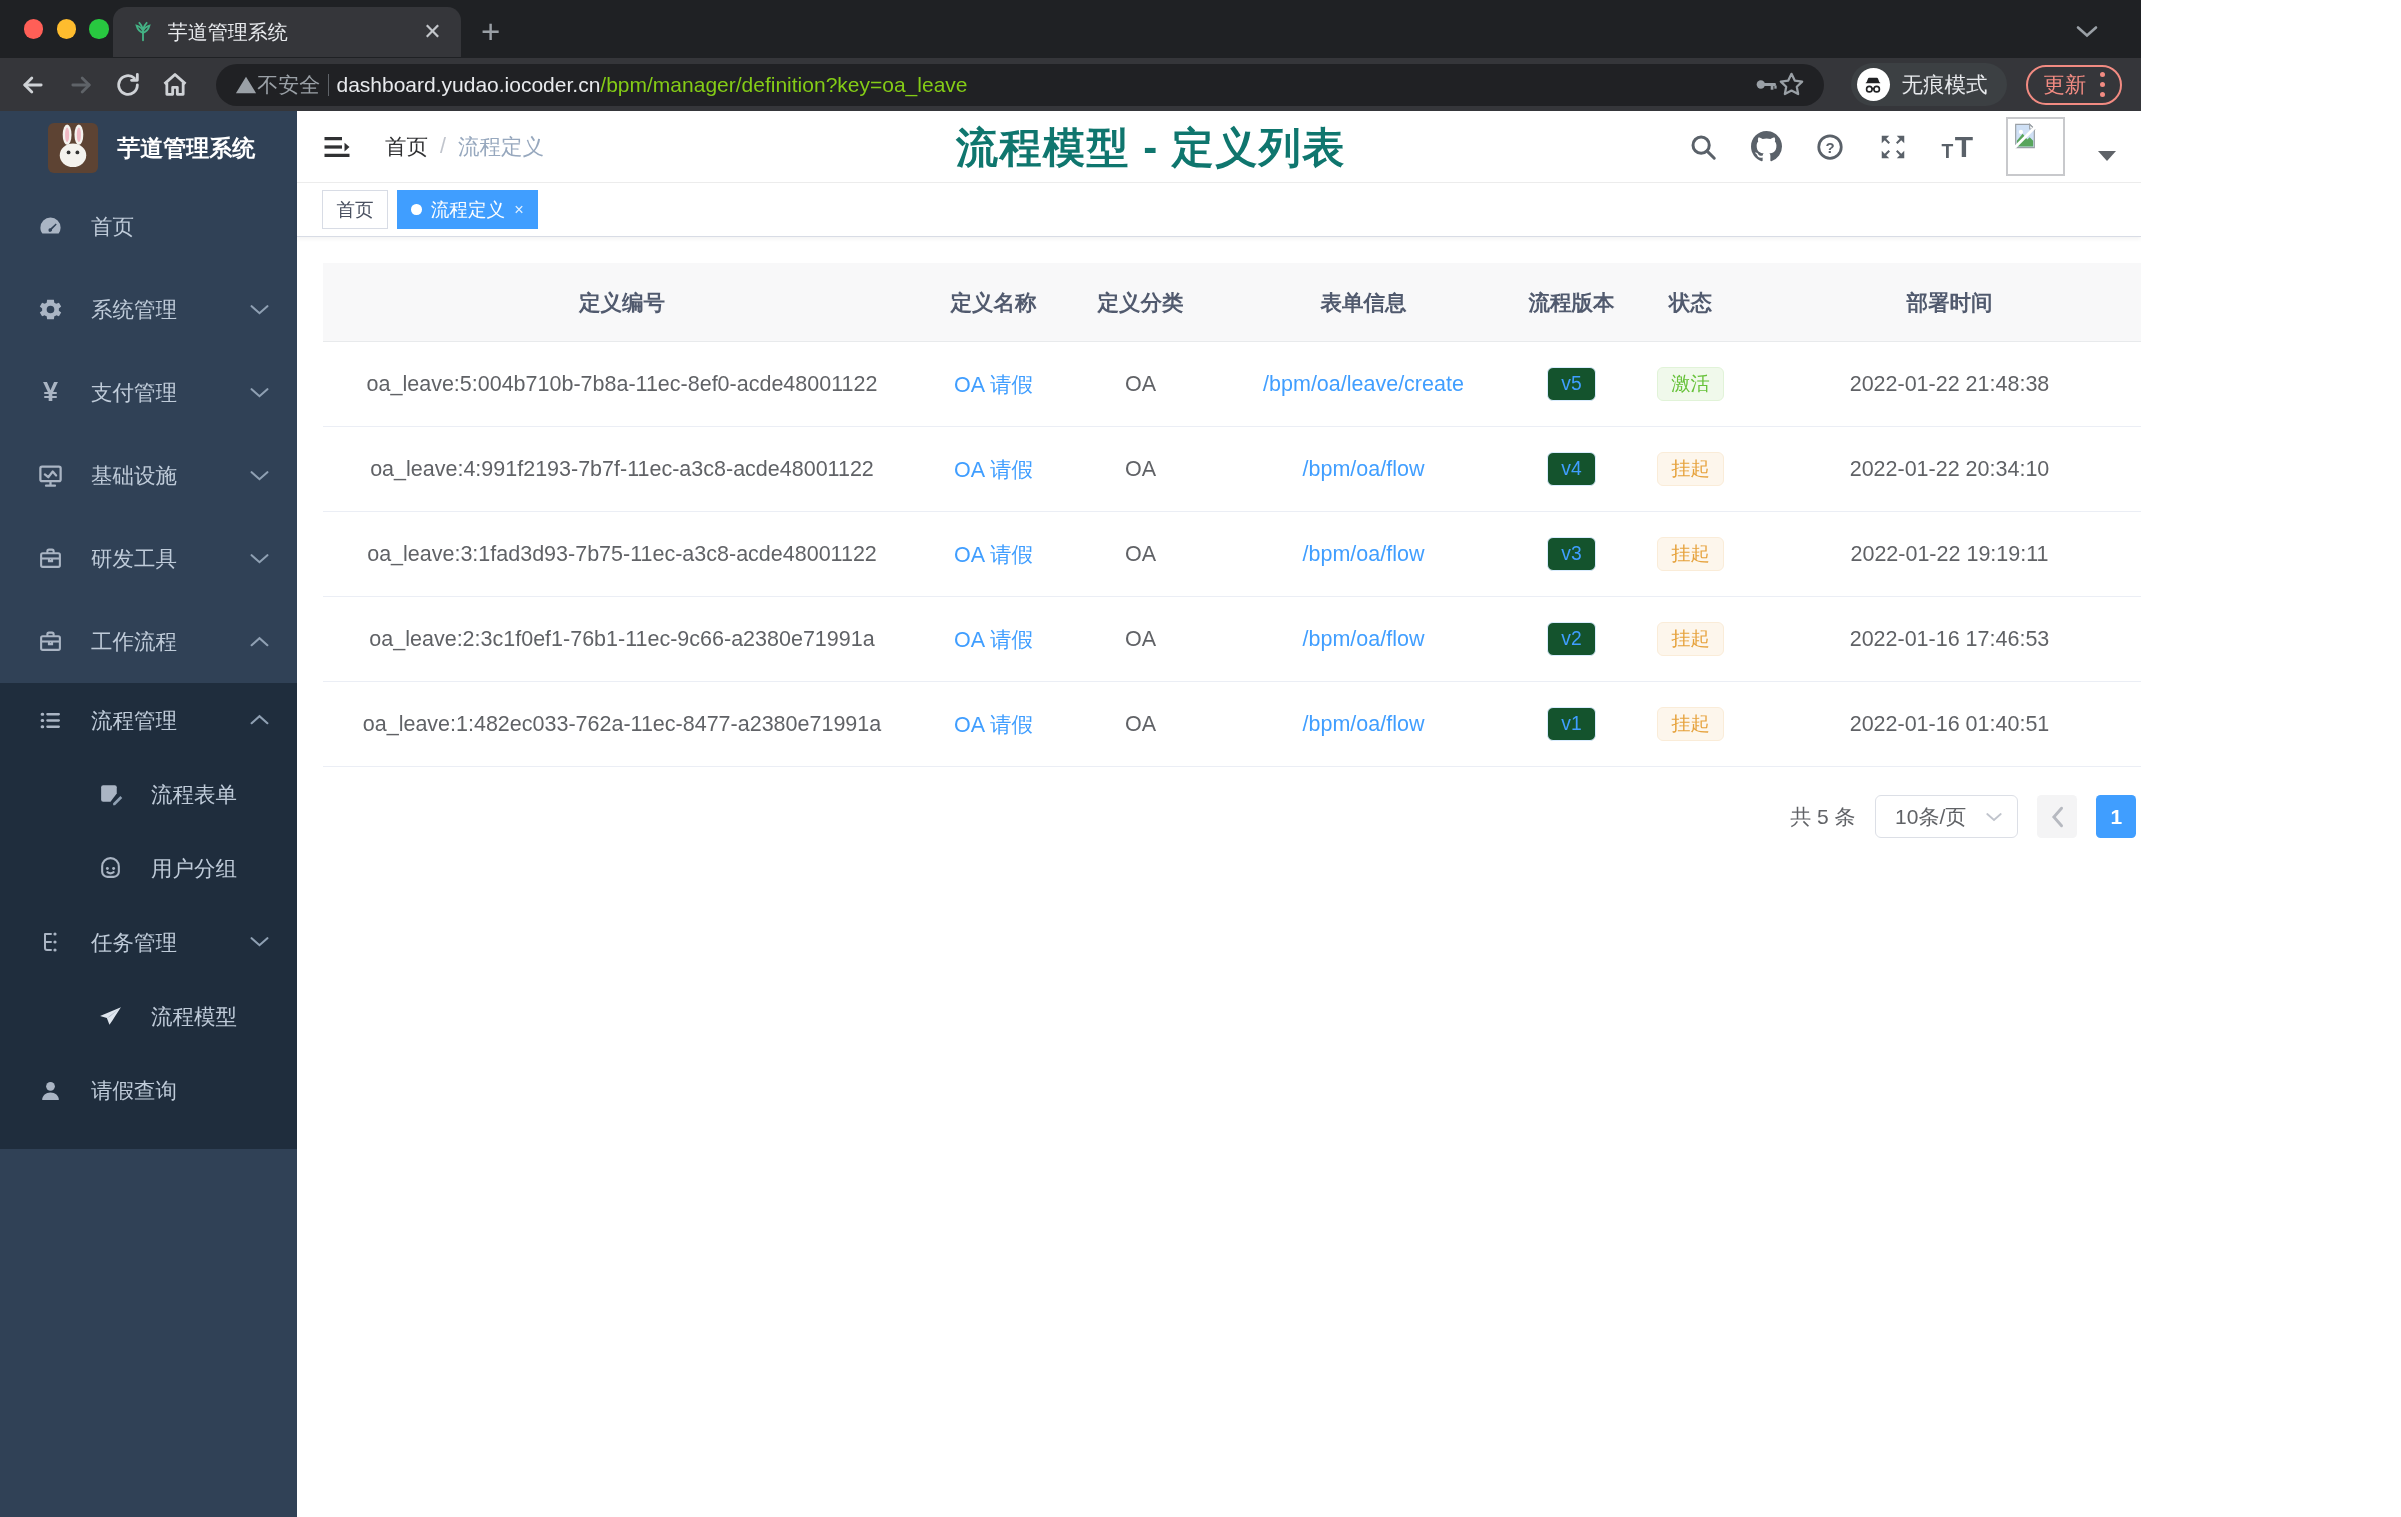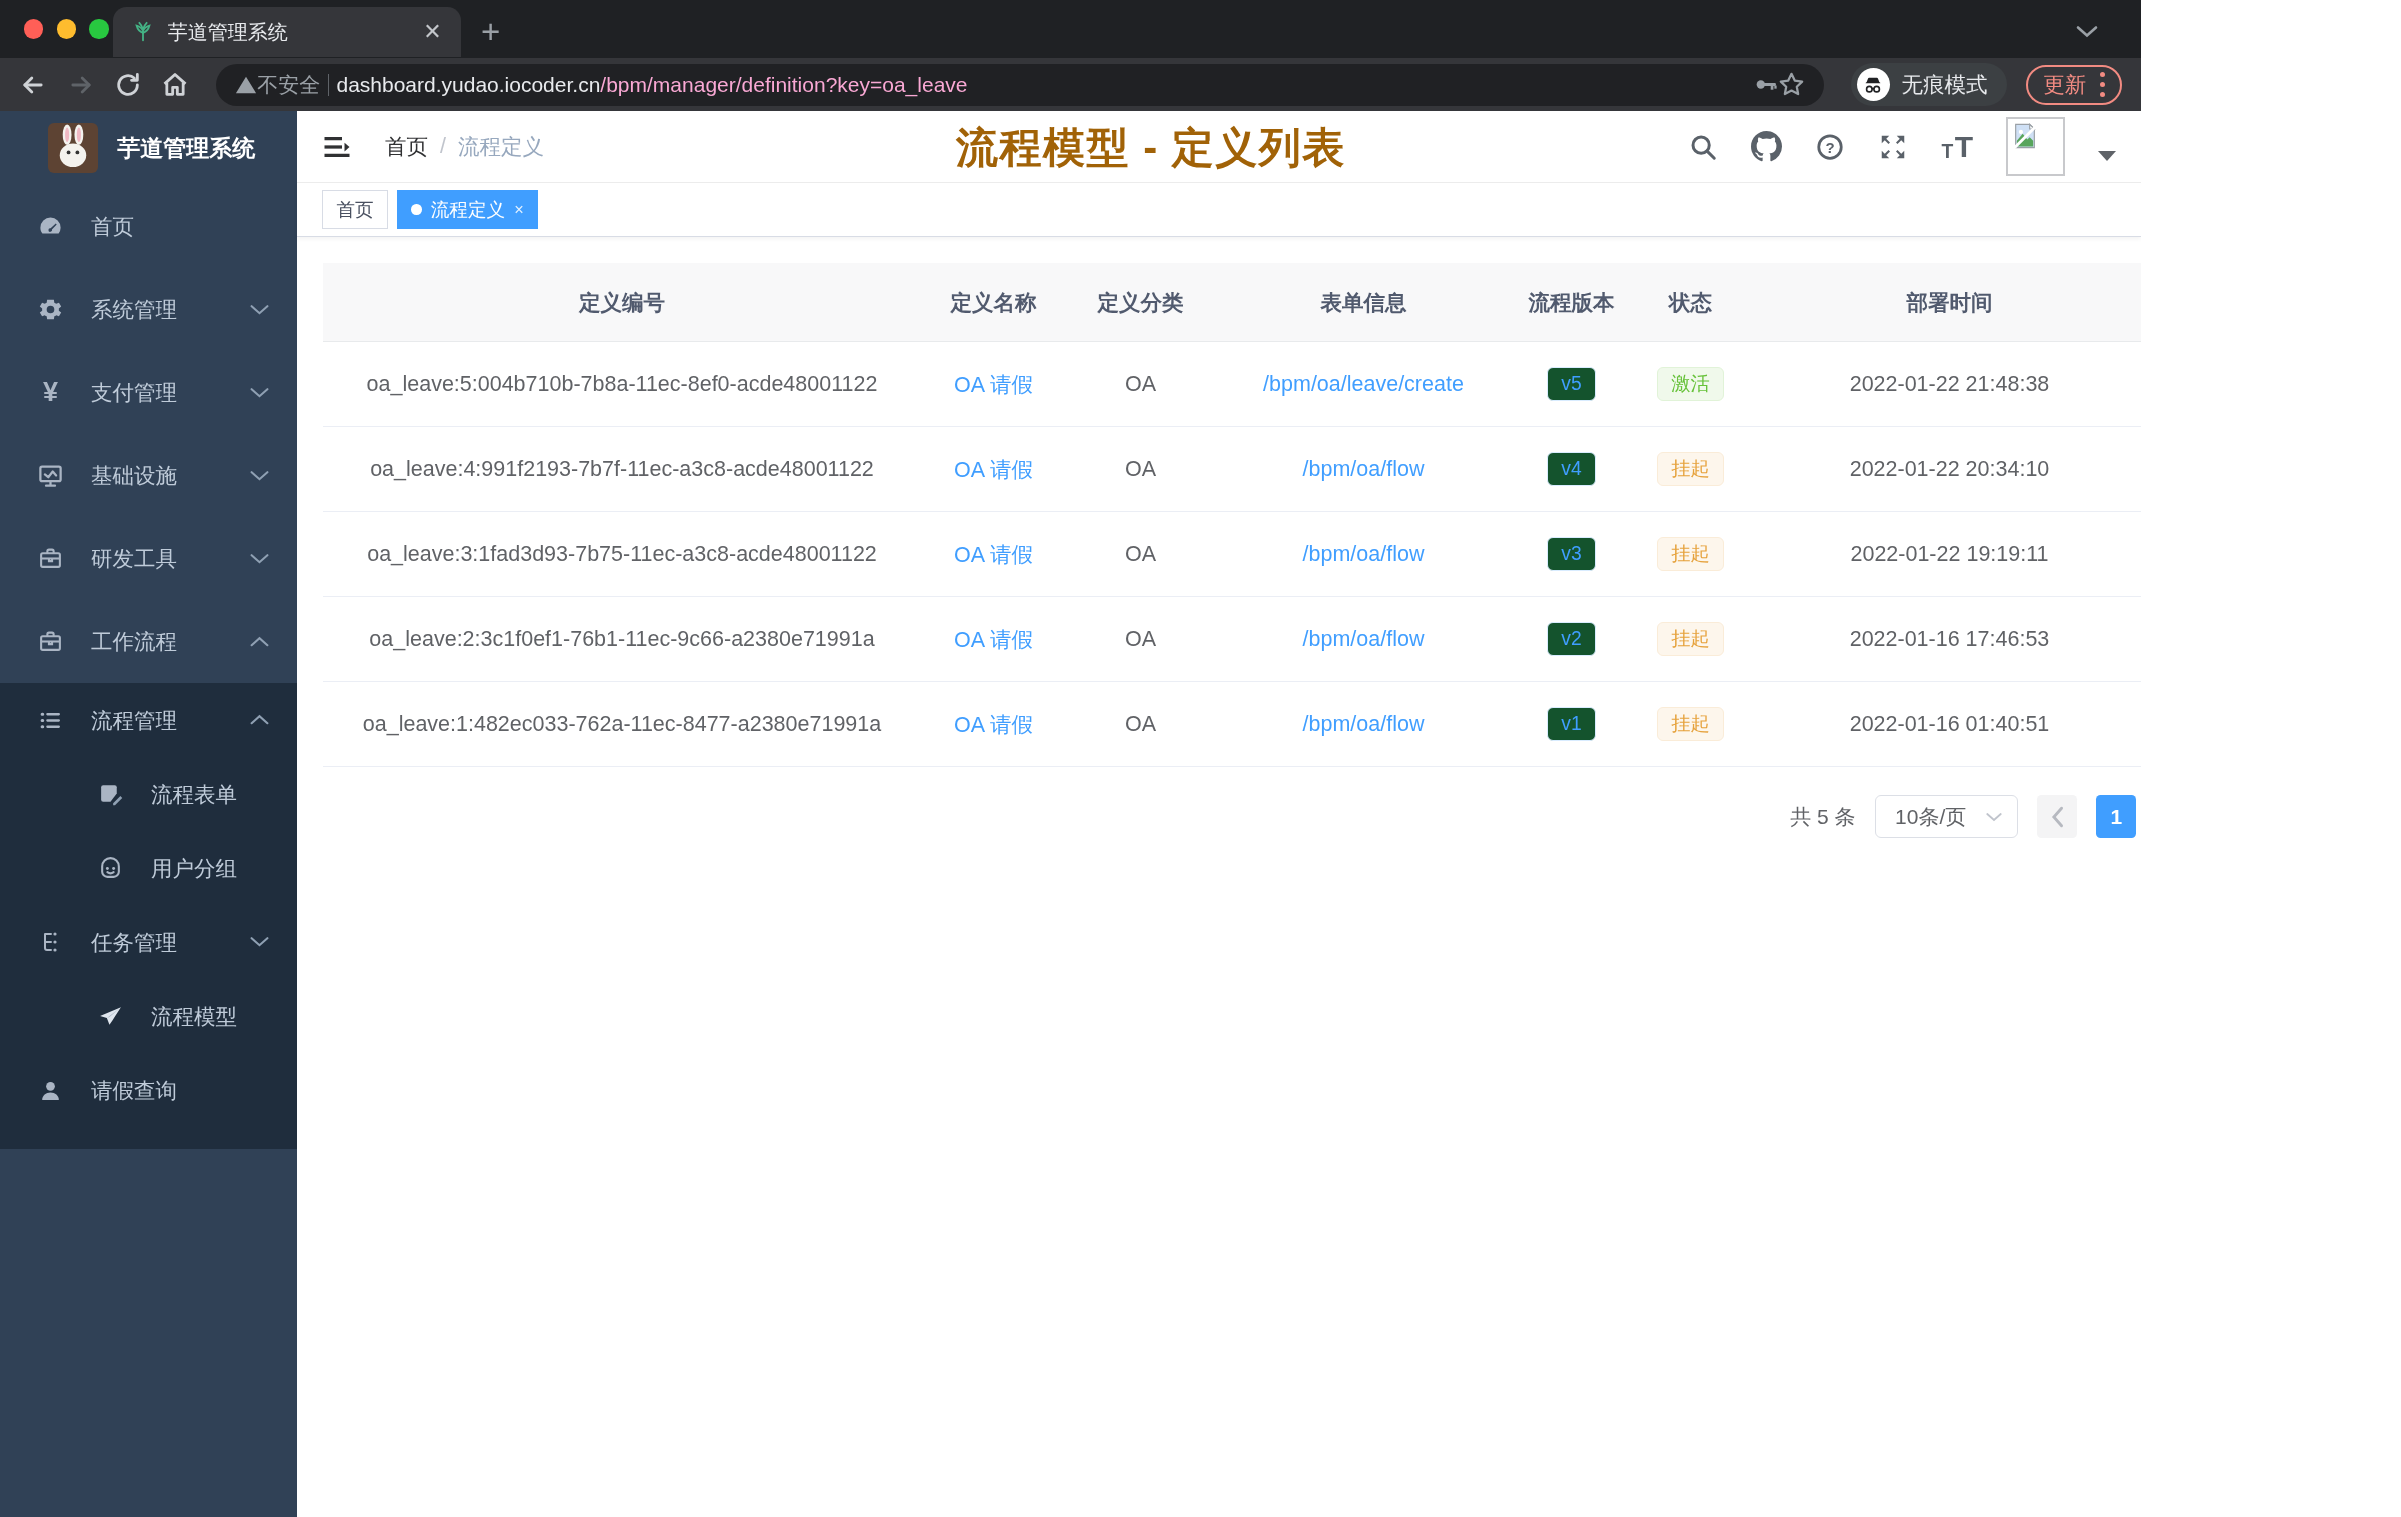--- a/index.html
+++ b/index.html
@@ -19,21 +19,21 @@
   .newtab{position:absolute;left:481px;top:13.4px;color:#9aa0a6;font-size:33px;font-weight:300}
   .strip-caret{position:absolute;right:42px;top:24px;color:#9aa0a6}
   .toolbar{position:absolute;top:58px;left:0;right:0;height:53px;background:#35363a;
            display:flex;align-items:center;padding:0 19.3px;gap:19.3px}
   .nav-ic{color:#cfd2d6;display:flex}
   .nav-ic.dim{color:#5f6368}
   .omnibox{flex:1;height:42px;background:#202124;border-radius:21px;display:flex;align-items:center;
            padding:0 19.3px;margin:0 7.4px;color:#9aa0a6;font-size:21px}
   .omni-div{width:1.5px;height:22px;background:#5f6368;margin:0 7.4px}
   .url-host{color:#e8eaed}
-  .url-path{color:#f9a8d4}
+  .url-path{color:#84cc16}
   .omni-spacer{flex:1}
   .incognito{height:43px;border-radius:22px;background:#3c4043;display:flex;align-items:center;
              gap:12px;padding:0 19.3px 0 6px;color:#e8eaed;font-size:21.5px}
   .incog-circle{width:33px;height:33px;border-radius:50%;background:#fff;display:flex;align-items:center;justify-content:center}
   .update-pill{height:40px;border:2.2px solid #f28b82;border-radius:22px;color:#f28b82;display:flex;
                align-items:center;gap:13.4px;padding:0 15px;font-size:21.5px}
   .vdots{display:flex;flex-direction:column;gap:4.5px}
   .vdots i{width:5.2px;height:5.2px;border-radius:50%;background:#f28b82}
 
   
@@ -387,21 +387,21 @@
             <rect x="2" y="10.7" width="14" height="2.6"></rect>
             <rect x="2" y="17.4" width="20" height="2.6"></rect>
             <path d="M18 8.5l4 3.5-4 3.5z"></path>
           </svg>
       </span>
       <span class="breadcrumb">
         <span class="bc-home">首页</span>
         <span class="bc-sep">/</span>
         <span class="bc-cur">流程定义</span>
       </span>
-      <span class="annotation" style="color:#a16207">流程模型 - 定义列表</span>
+      <span class="annotation" style="color:#0f766e">流程模型 - 定义列表</span>
       <span class="header-icons">
         <span>
           <svg width="30" height="30" viewBox="0 0 24 24" fill="none" stroke="#5a6169" stroke-width="2.4" stroke-linecap="round">
               <circle cx="10.5" cy="10.5" r="6.5"></circle>
               <path d="M15.5 15.5L21 21"></path>
             </svg>
         </span>
         <span>
           <svg width="31" height="31" viewBox="0 0 16 16" fill="#5a6169">
               <path d="M8 0C3.58 0 0 3.58 0 8c0 3.54 2.29 6.53 5.47 7.59.4.07.55-.17.55-.38 0-.19-.01-.82-.01-1.49-2.01.37-2.53-.49-2.69-.94-.09-.23-.48-.94-.82-1.13-.28-.15-.68-.52-.01-.53.63-.01 1.08.58 1.23.82.72 1.21 1.87.87 2.33.66.07-.52.28-.87.51-1.07-1.78-.2-3.64-.89-3.64-3.95 0-.87.31-1.59.82-2.15-.08-.2-.36-1.02.08-2.12 0 0 .67-.21 2.2.82.64-.18 1.32-.27 2-.27s1.36.09 2 .27c1.53-1.04 2.2-.82 2.2-.82.44 1.1.16 1.92.08 2.12.51.56.82 1.27.82 2.15 0 3.07-1.87 3.75-3.65 3.95.29.25.54.73.54 1.48 0 1.07-.01 1.93-.01 2.2 0 .21.15.46.55.38A8.01 8.01 0 0 0 16 8c0-4.42-3.58-8-8-8z"></path>

